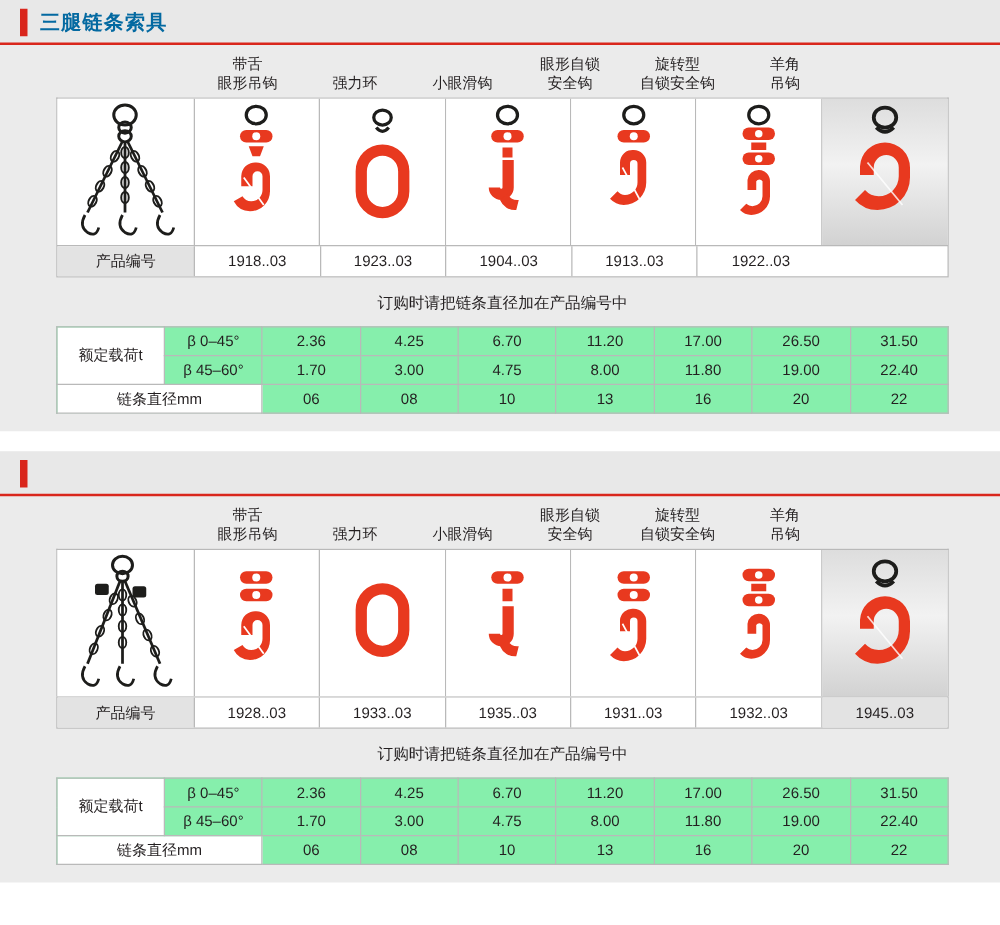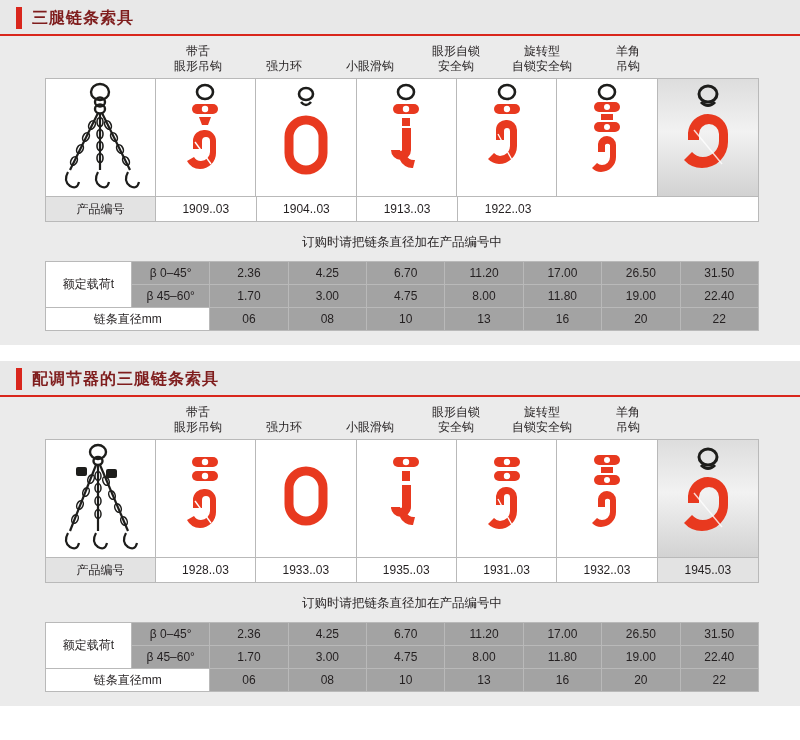--- a/index.html
+++ b/index.html
@@ -35,21 +35,21 @@
   .title-accent {
     width: 6px;
     height: 22px;
     background: #d9261c;
     margin-left: 16px;
     margin-right: 10px;
   }
   .title-text {
     font-size: 16px;
     font-weight: bold;
-    color: #7f1d1d;
+    color: #0369a1;
     letter-spacing: 1px;
   }
   .title-underline {
     position: absolute;
     left: 0;
     bottom: 0;
     width: 800px;
     height: 2px;
     background: #d9261c;
   }
@@ -143,21 +143,21 @@
     text-align: center;
     font-size: 12.5px;
     padding: 12px 0 10px 0;
     color: #231f20;
   }
 
   
   .spec {
     border-collapse: collapse;
     width: 714px;
-    background: #a3a3a3;
+    background: #86efac;
     font-size: 12px;
   }
   .spec td {
     border: 1px solid #b9b9b9;
     text-align: center;
     height: 22px;
     padding: 0;
   }
   .spec td.lbl {
     width: 86px;
@@ -338,21 +338,22 @@
               <g fill="#e8391f">
                 <path d="M40 32 a20 20 0 0 1 20 20 v8 a26 26 0 0 1 -26 26 a24 24 0 0 1 -18 -8 l8 -8 a15 15 0 0 0 11 5 a16 16 0 0 0 16 -16 v-7 a10 10 0 0 0 -20 0 v6 h-11 v-7 a20 20 0 0 1 20 -19 z"></path>
                 <path d="M26 48 l28 34" stroke="#ffffff" stroke-width="1.4" fill="none" opacity="0.8"></path>
               </g>
             </svg>
           </div>
         </div>
 
         <div class="num-row">
           <div class="num-cell label">产品编号</div>
-          <div class="num-cell val">1909..03</div>
+          <div class="num-cell val">1918..03</div>
+          <div class="num-cell val">1923..03</div>
           <div class="num-cell val">1904..03</div>
           <div class="num-cell val">1913..03</div>
           <div class="num-cell val">1922..03</div>
         </div>
 
         <div class="notice">订购时请把链条直径加在产品编号中</div>
 
         <table class="spec">
           <tbody>
             <tr>
@@ -391,21 +392,20 @@
 
       </div>
     </div>
   </div>
 
   <div class="gap"></div>
 
   <div class="section">
     <div class="title-bar">
       <div class="title-accent"></div>
-      <div class="title-text">配调节器的三腿链条索具</div>
       <div class="title-underline"></div>
     </div>
 
     <div class="panel">
       <div class="inner">
 
         <div class="head-row">
           <div class="c0"></div>
           <div class="head-cell c1">
             <span>带舌</span>

